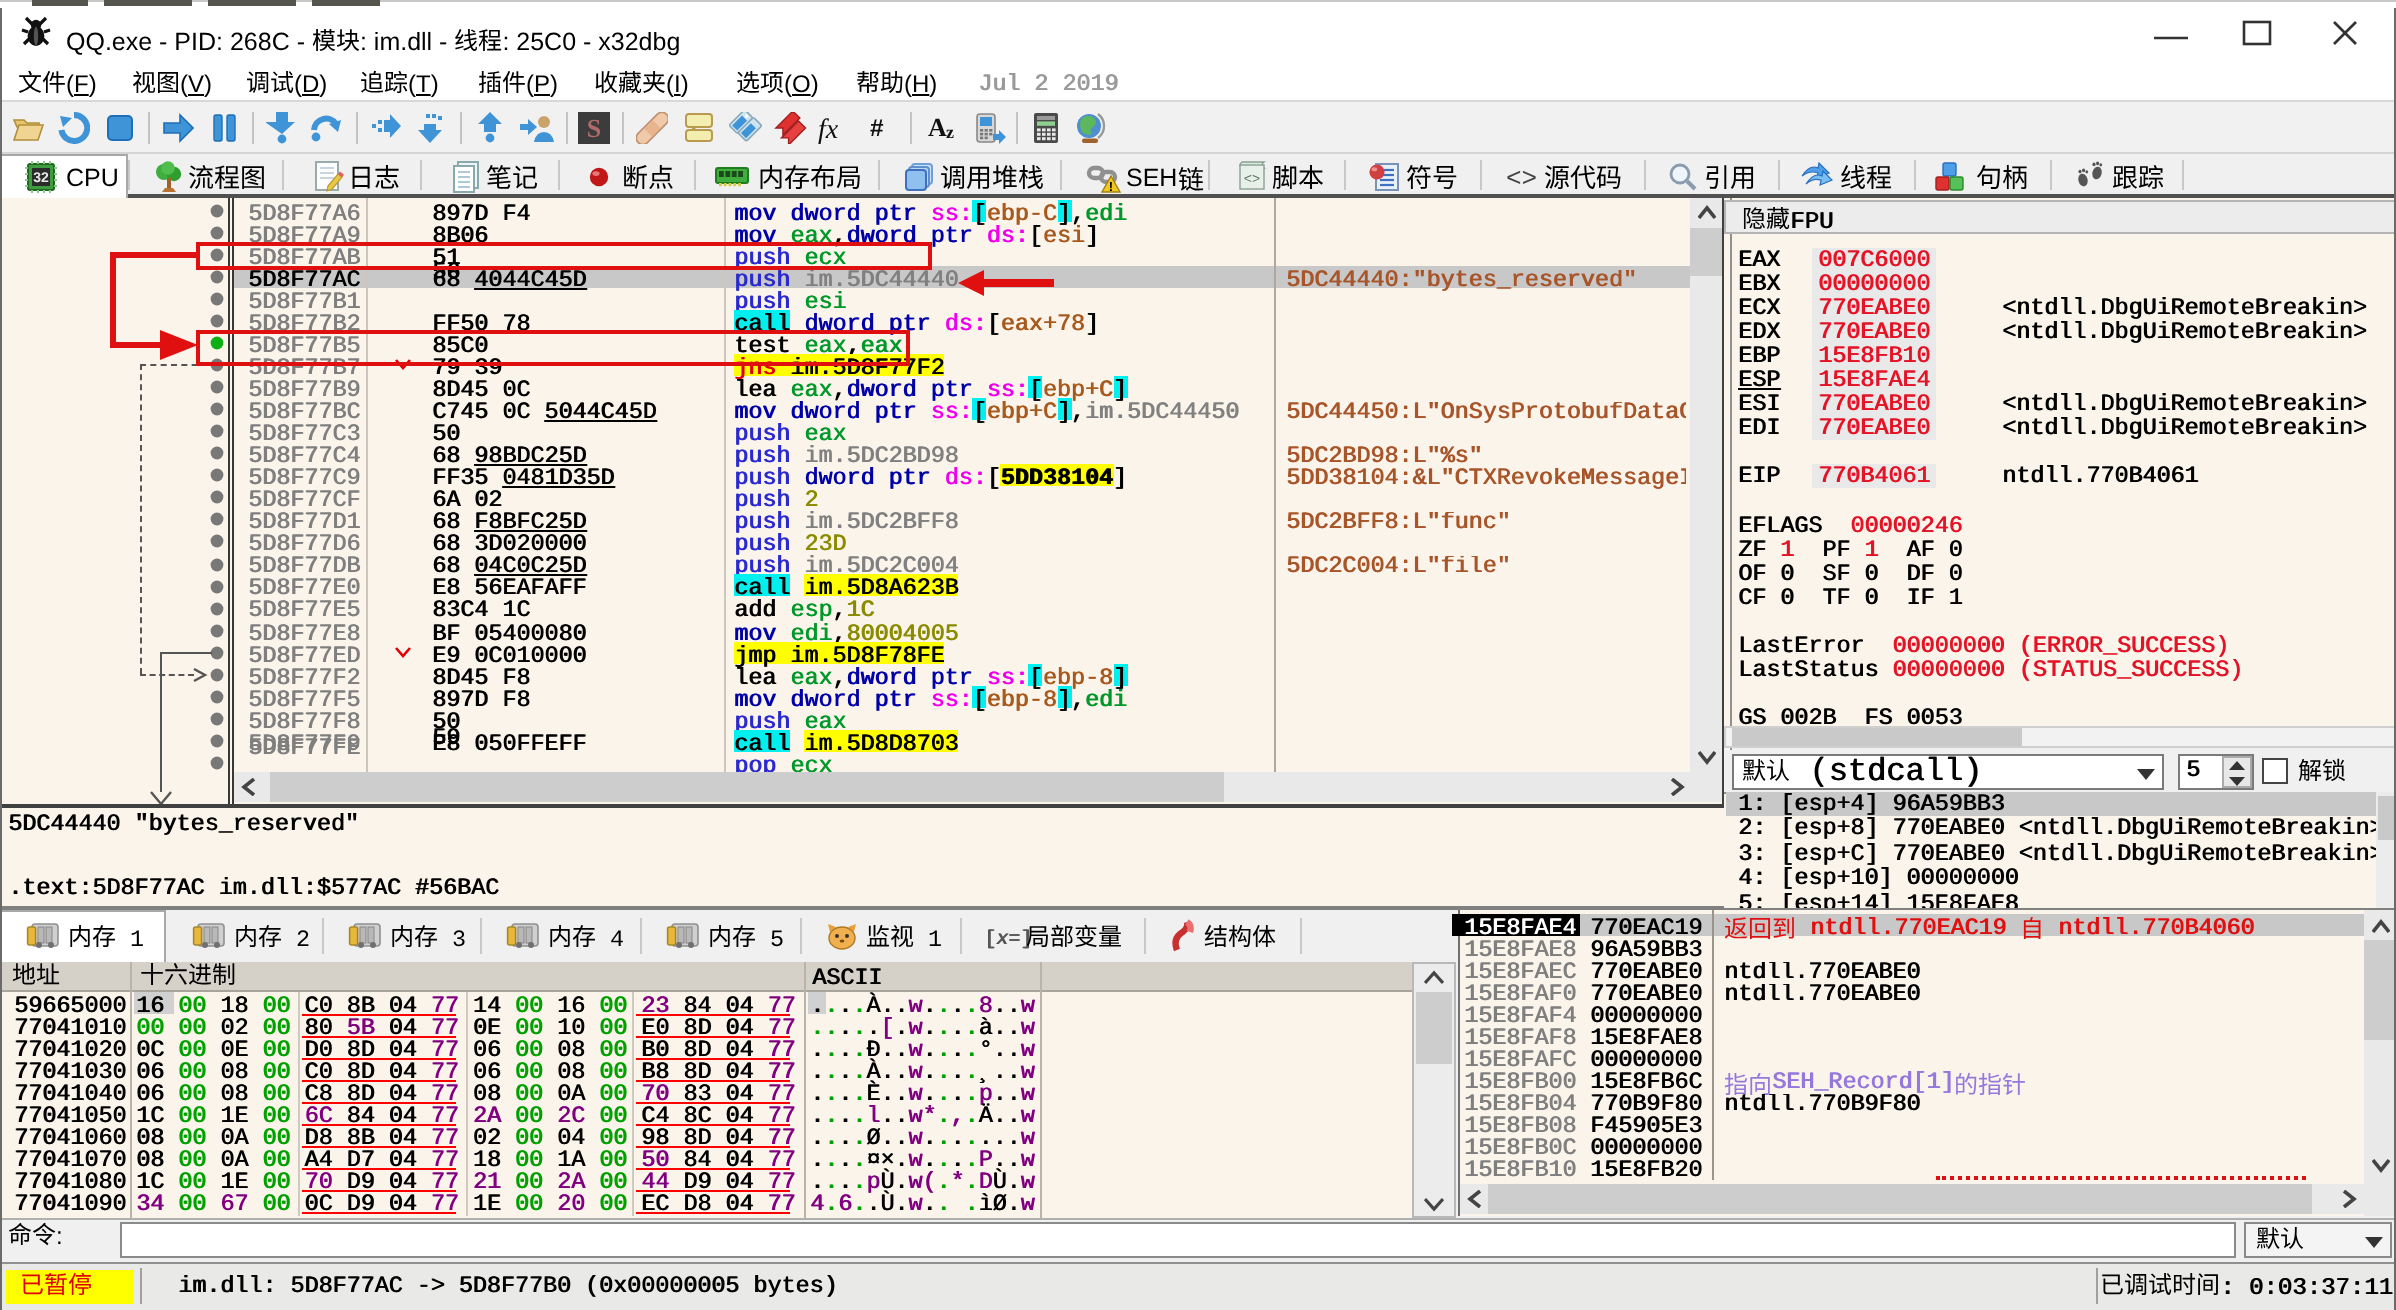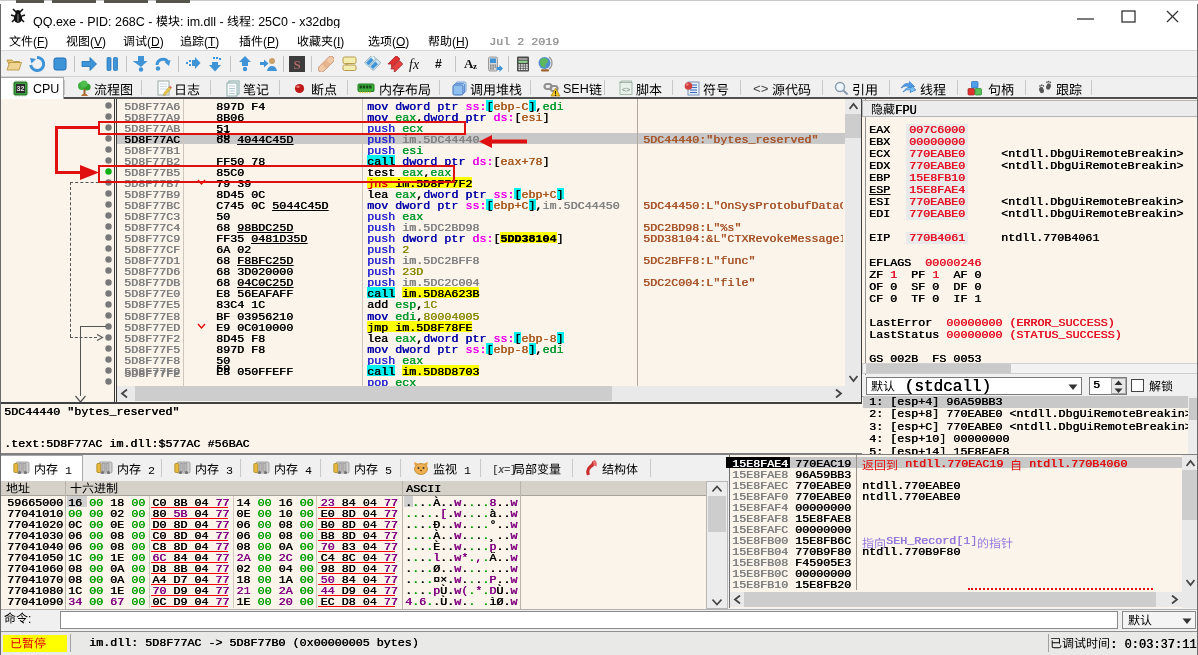--- a/index.html
+++ b/index.html
@@ -564,21 +564,21 @@
 <svg class="a" style="left:105px;top:289.6px" width="7" height="7">
     <circle cx="3.5" cy="3.5" r="3.2" fill="#787878"></circle>
   </svg>
 <div class="a mono" style="left:124px;top:300.4px;color:#7f7f7f">5D8F77E5</div>
 <div class="a mono" style="left:216px;top:300.4px;color:#000">83C4 1C</div>
 <div class="a mono" style="left:367px;top:300.4px;color:#000"><span class="bk">add</span> <span class="rg">esp</span>,<span class="nm">1C</span></div>
 <svg class="a" style="left:105px;top:300.6px" width="7" height="7">
     <circle cx="3.5" cy="3.5" r="3.2" fill="#787878"></circle>
   </svg>
 <div class="a mono" style="left:124px;top:311.5px;color:#7f7f7f">5D8F77E8</div>
-<div class="a mono" style="left:216px;top:311.5px;color:#000">BF 03956210</div>
+<div class="a mono" style="left:216px;top:311.5px;color:#000">BF 05400080</div>
 <div class="a mono" style="left:367px;top:311.5px;color:#000"><span class="mn">mov</span> <span class="rg">edi</span>,<span class="nm">80004005</span></div>
 <svg class="a" style="left:105px;top:311.7px" width="7" height="7">
     <circle cx="3.5" cy="3.5" r="3.2" fill="#787878"></circle>
   </svg>
 <div class="a" style="left:367.0px;top:320.5px;width:105.3px;height:11.05px;background:#ffff00"></div>
 <div class="a mono" style="left:124px;top:322.5px;color:#7f7f7f">5D8F77ED</div>
 <div class="a mono" style="left:216px;top:322.5px;color:#000">E9 0C010000</div>
 <div class="a mono" style="left:367px;top:322.5px;color:#000"><span class="ky">jmp im.5D8F78FE</span></div>
 <svg class="a" style="left:197px;top:323.0px" width="9" height="7">
     <path d="M1 1 L4.5 5 L8 1" fill="none" stroke="#e00000" stroke-width="1.3"></path>

